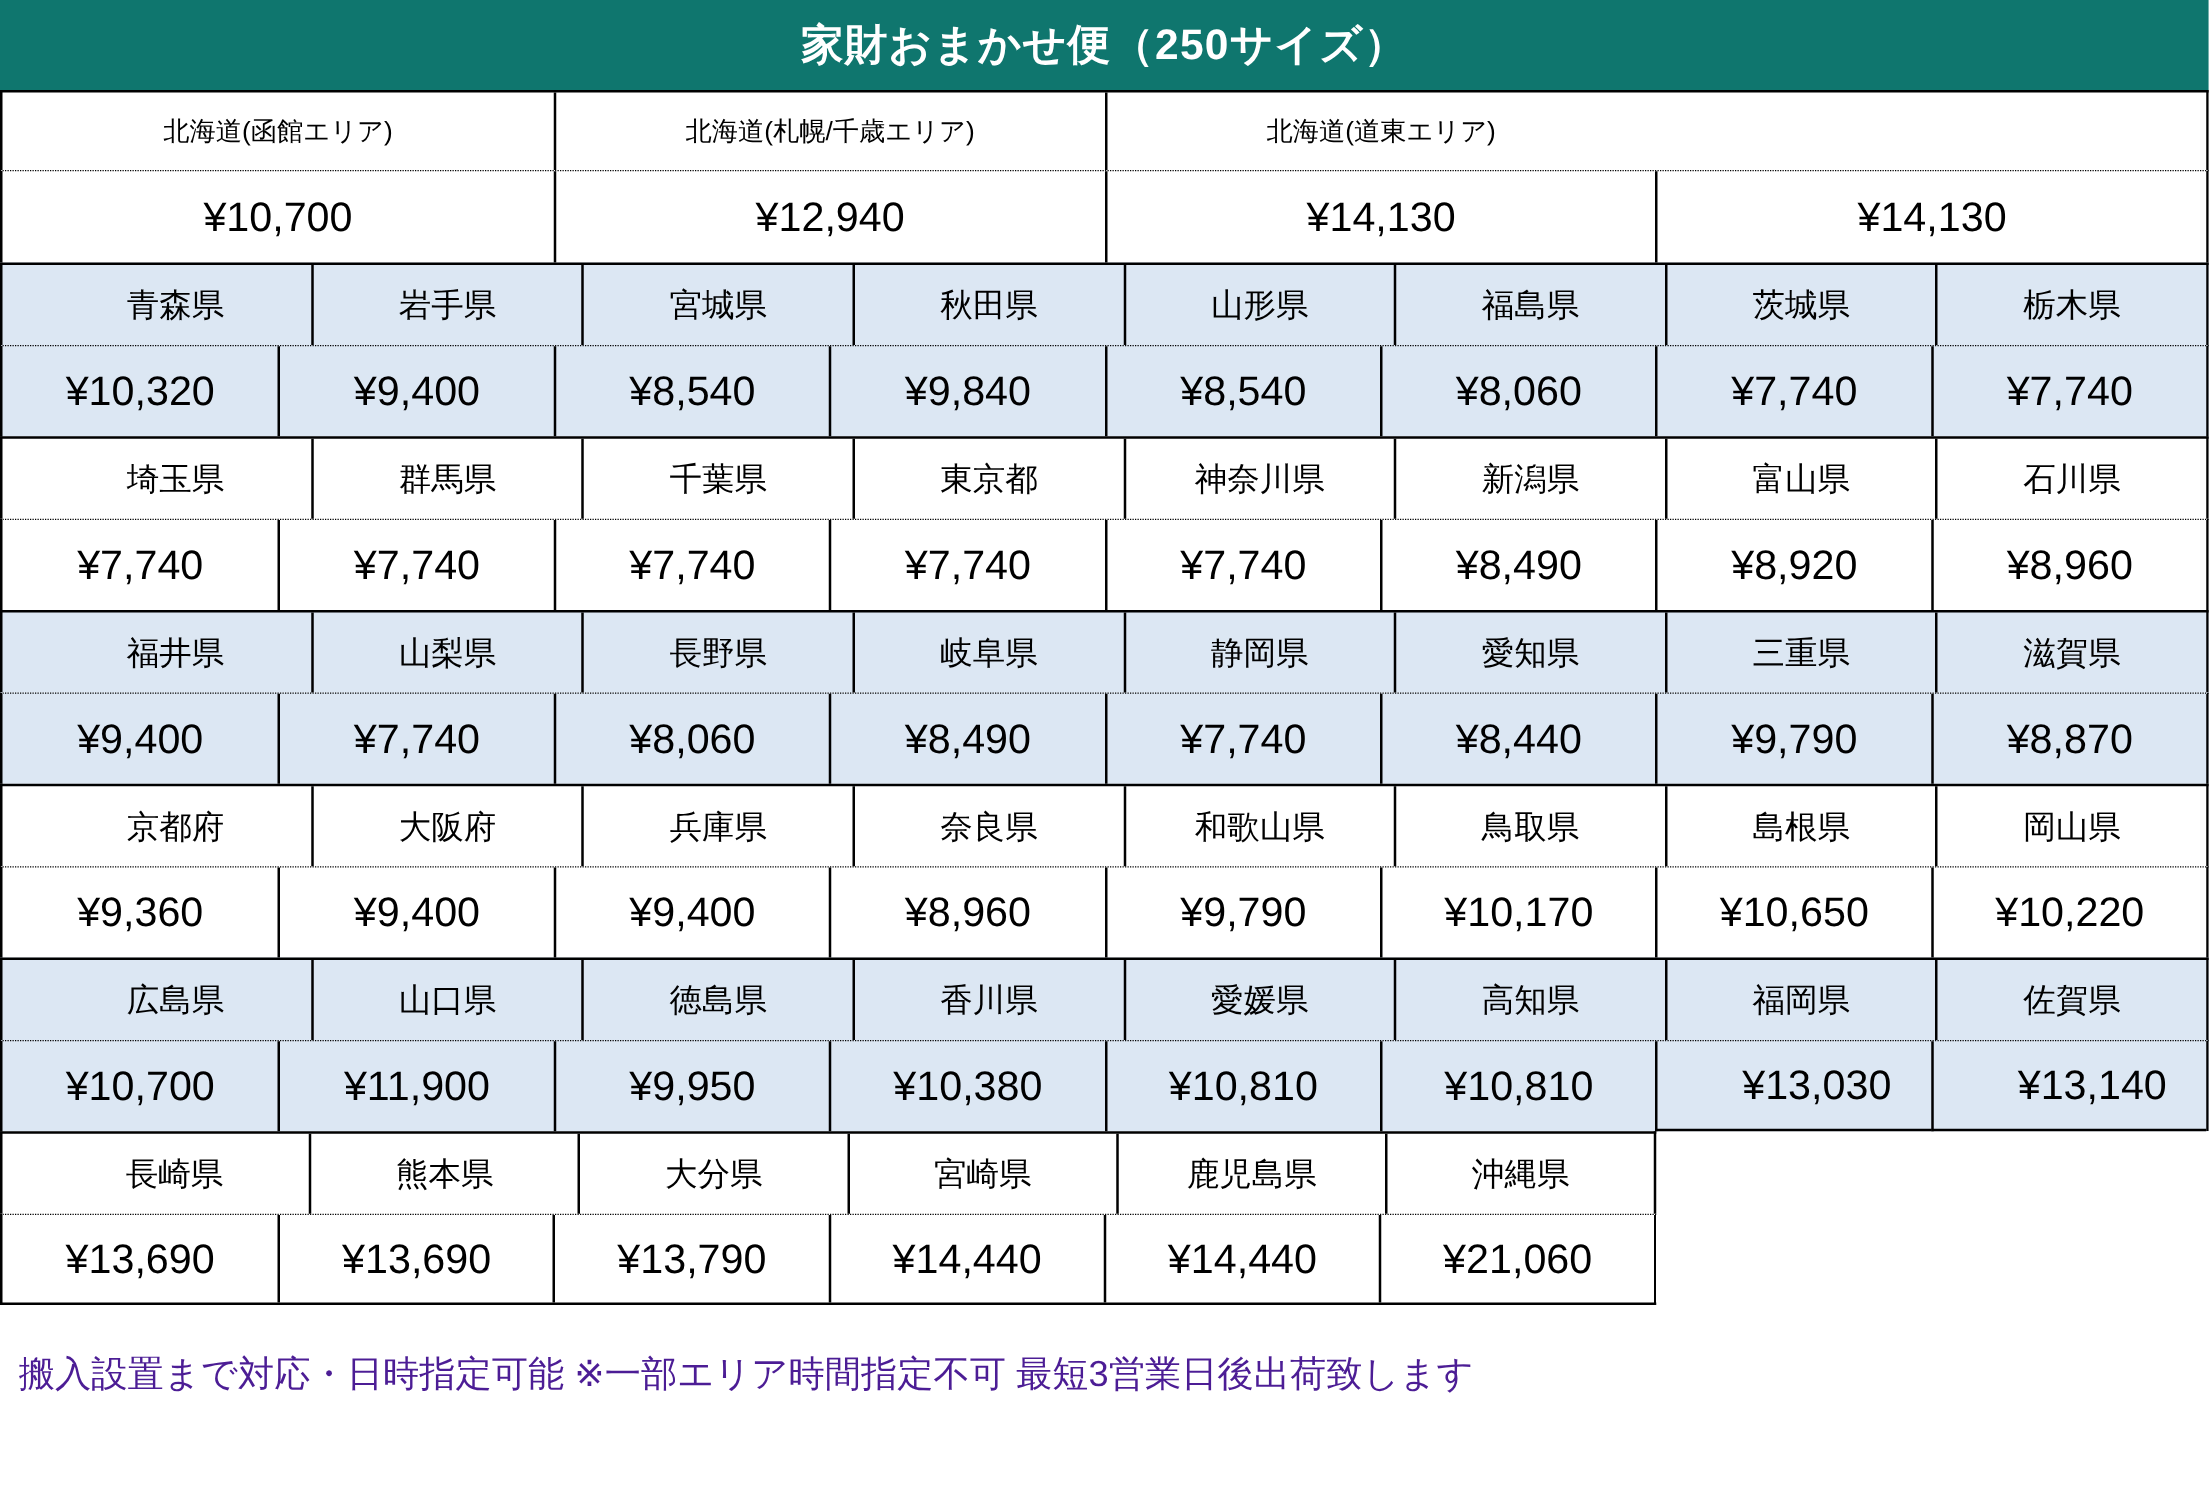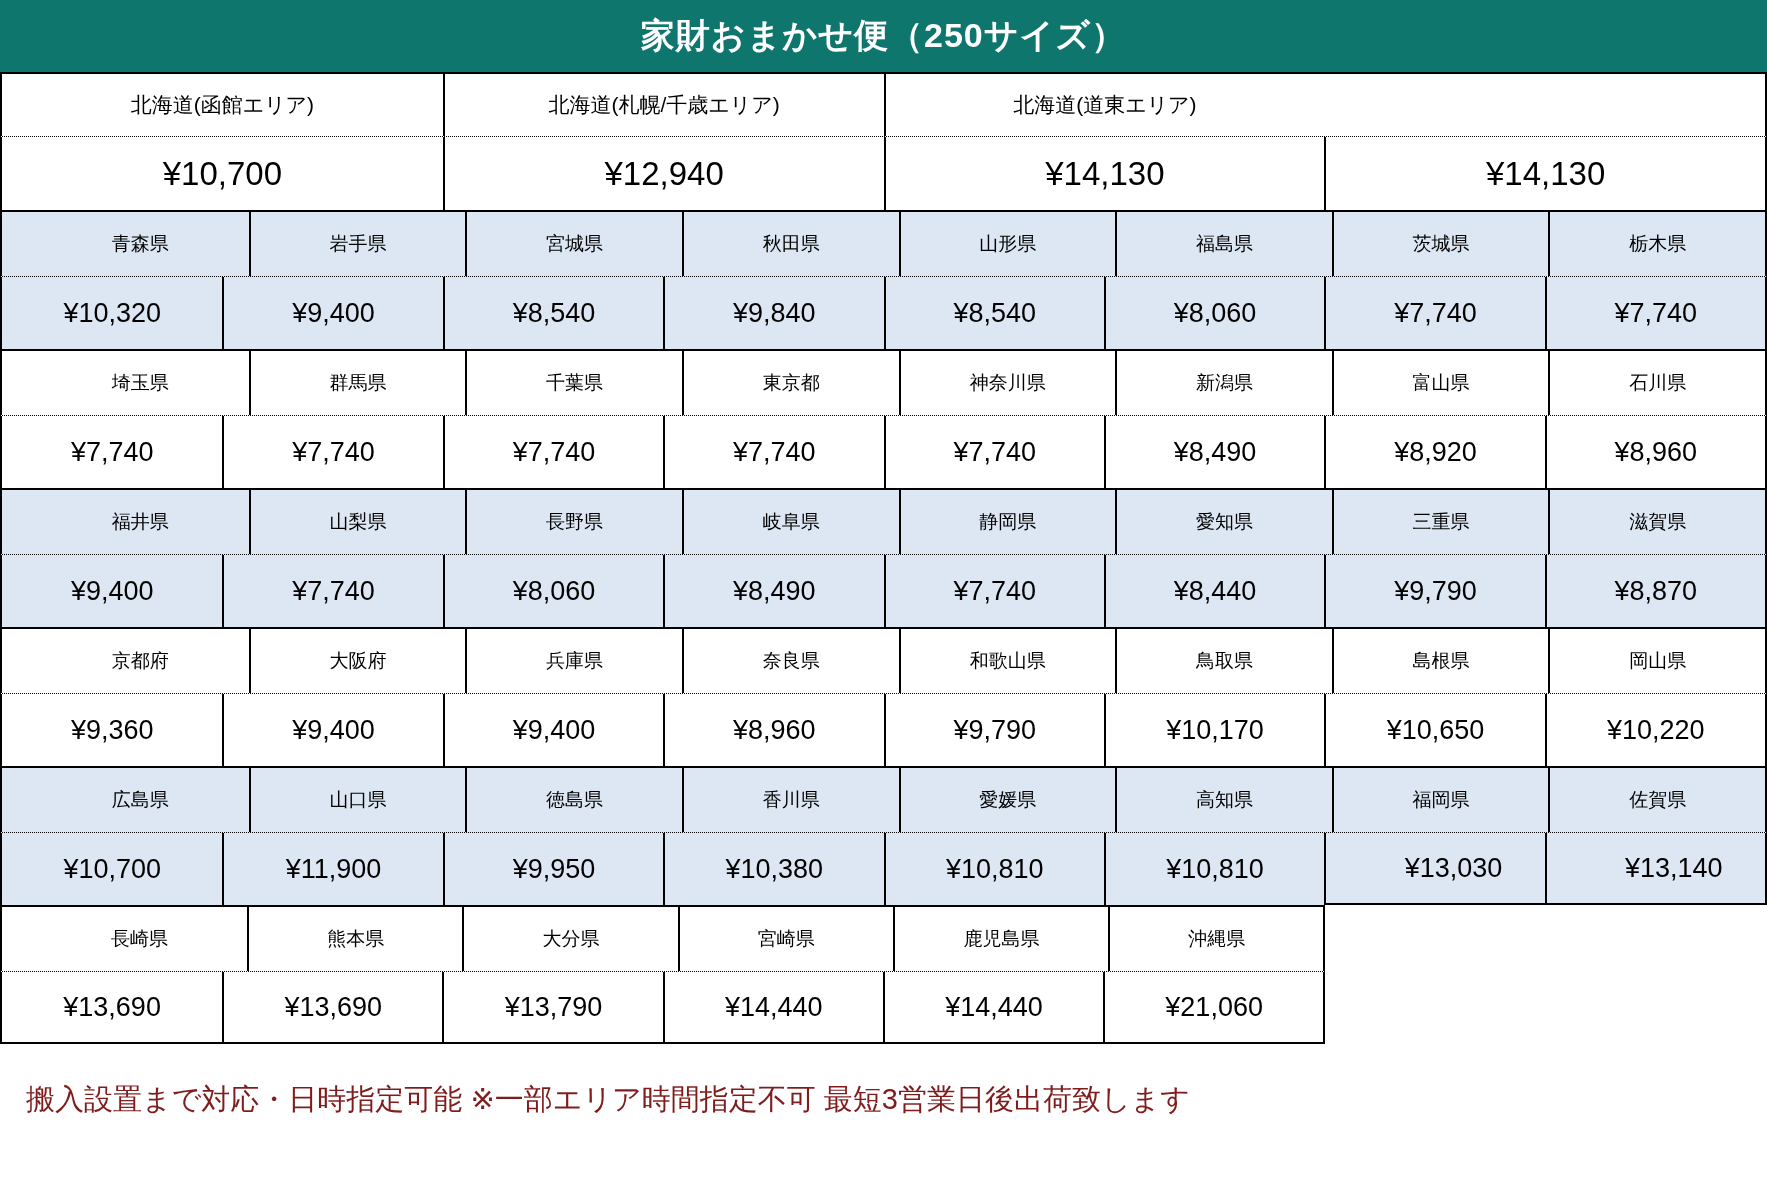--- a/index.html
+++ b/index.html
@@ -16,32 +16,32 @@
   }
   .row{
     display:grid;box-sizing:border-box;
     border-left:2px solid #000;border-right:2px solid #000;
   }
   .cols4{grid-template-columns:repeat(4,1fr);}
   .cols8{grid-template-columns:repeat(8,1fr);}
   .cols6{grid-template-columns:repeat(6,1fr);width:75%;}
   .r-areas{height:64px;border-top:2px solid #000;font-size:21px;}
   .r-area-prices{height:74px;border-top:1px dotted #000;font-size:33px;}
-  .r-names{height:66px;border-top:2px solid #000;font-size:19px;padding-left:30px;}
-  .r-prices{height:73px;border-top:1px dotted #000;font-size:27px;}
+  .r-names{height:66px;border-top:2px solid #000;font-size:26px;padding-left:30px;}
+  .r-prices{height:73px;border-top:1px dotted #000;font-size:33px;}
   .r-last{border-bottom:2px solid #000;}
   .cell{
     display:flex;align-items:center;justify-content:center;
     border-left:2px solid #000;box-sizing:border-box;white-space:nowrap;
   }
   .cell:first-child{border-left:none;}
   .shaded{background:#dce7f3;}
   .cap{border-bottom:2px solid #000;padding-left:36px;}
   .footer-note{
-    margin-top:36px;padding-left:26px;font-size:29px;color:#7f1d1d;
+    margin-top:36px;padding-left:15px;font-size:29px;color:#4c1d95;
   }
 </style>
 </head>
 <body>
 
 <div class="shipping-table">
 
   <div class="titlebar">
     <span>家財おまかせ便（250サイズ）</span>
   </div>

